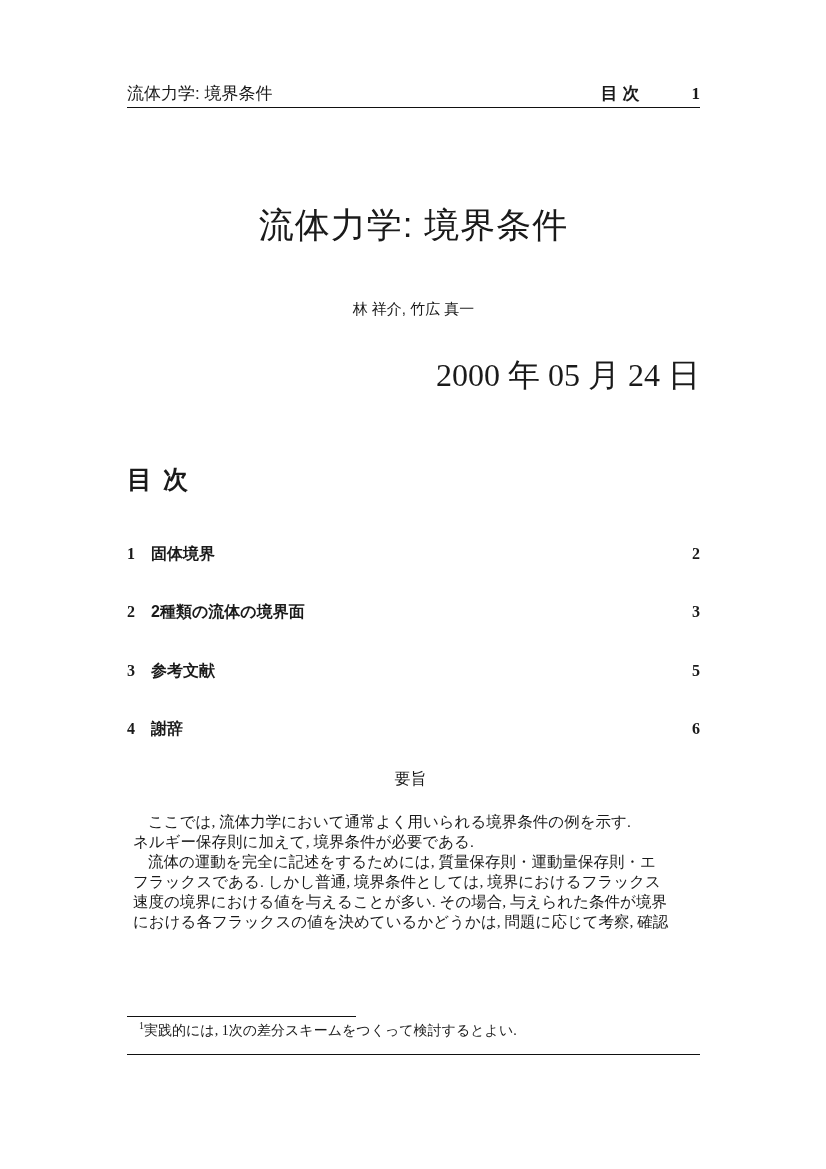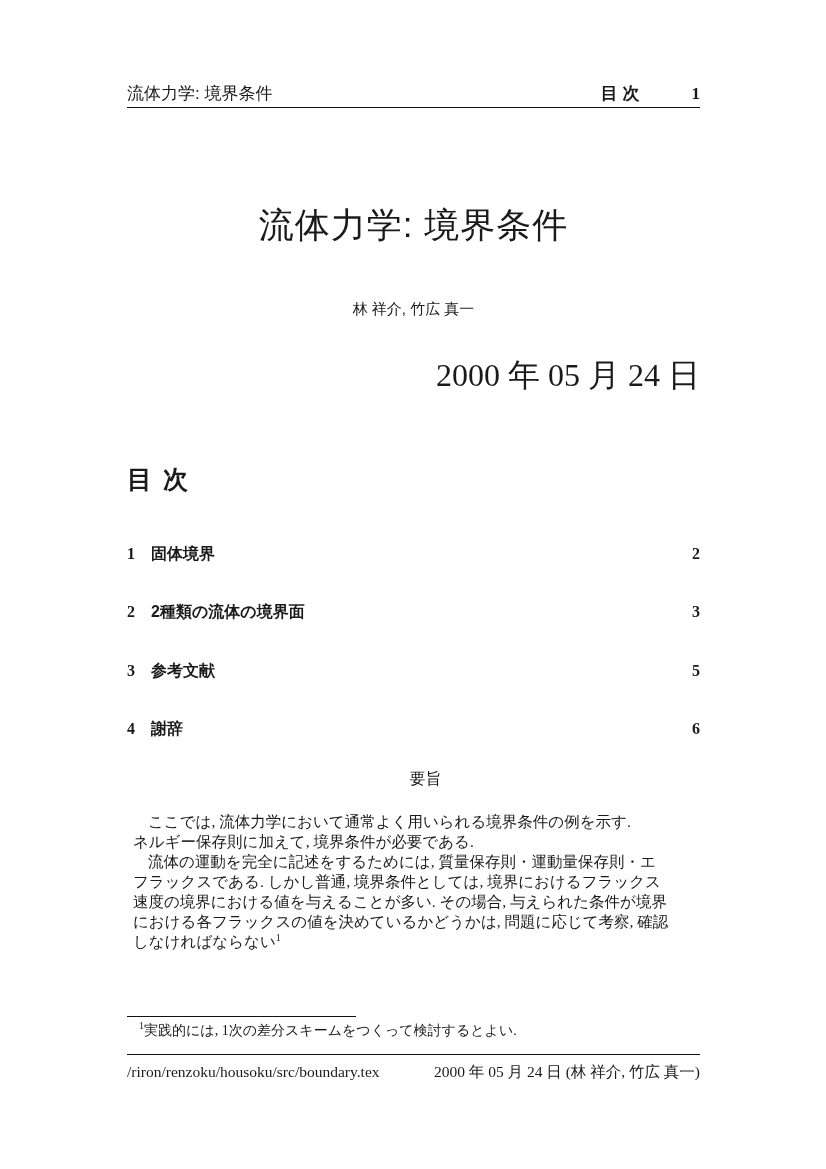--- a/index.html
+++ b/index.html
@@ -112,21 +112,21 @@
     font-family: "Liberation Serif", "DejaVu Serif", serif;
     margin-left: auto;
   }
   .toc-row-1 { top: 534px; }
   .toc-row-2 { top: 592px; }
   .toc-row-3 { top: 651px; }
   .toc-row-4 { top: 709px; }
   
   .abstract-heading {
     position: absolute;
-    left: 139px;
+    left: 124px;
     width: 573px;
     top: 769px;
     text-align: center;
     font-family: "Liberation Sans", "DejaVu Sans", sans-serif;
     font-size: 16px;
   }
   .abstract-body {
     position: absolute;
     left: 133px;
     width: 544px;
@@ -222,25 +222,20 @@
 
   <div class="abstract-heading">要旨</div>
 
   <div class="abstract-body">
     <div class="abstract-line indent">ここでは, 流体力学において通常よく用いられる境界条件の例を示す.</div>
     <div class="abstract-line">ネルギー保存則に加えて, 境界条件が必要である.</div>
     <div class="abstract-line indent">流体の運動を完全に記述をするためには, 質量保存則・運動量保存則・エ</div>
     <div class="abstract-line">フラックスである. しかし普通, 境界条件としては, 境界におけるフラックス</div>
     <div class="abstract-line">速度の境界における値を与えることが多い. その場合, 与えられた条件が境界</div>
     <div class="abstract-line">における各フラックスの値を決めているかどうかは, 問題に応じて考察, 確認</div>
-    <div class="abstract-line"><span>しなければならない</span><sup class="fn-mark">1</sup></div>
   </div>
 
   <div class="footnote-rule"></div>
   <div class="footnote"><sup class="fn-mark">1</sup><span>実践的には, 1次の差分スキームをつくって検討するとよい.</span></div>
 
   <div class="footer-rule"></div>
-  <div class="footer">
-    <span>/riron/renzoku/housoku/src/boundary.tex</span>
-    <span>2000 年 05 月 24 日 (林 祥介, 竹広 真一)</span>
-  </div>
 
 </div>
 
 </body></html>

